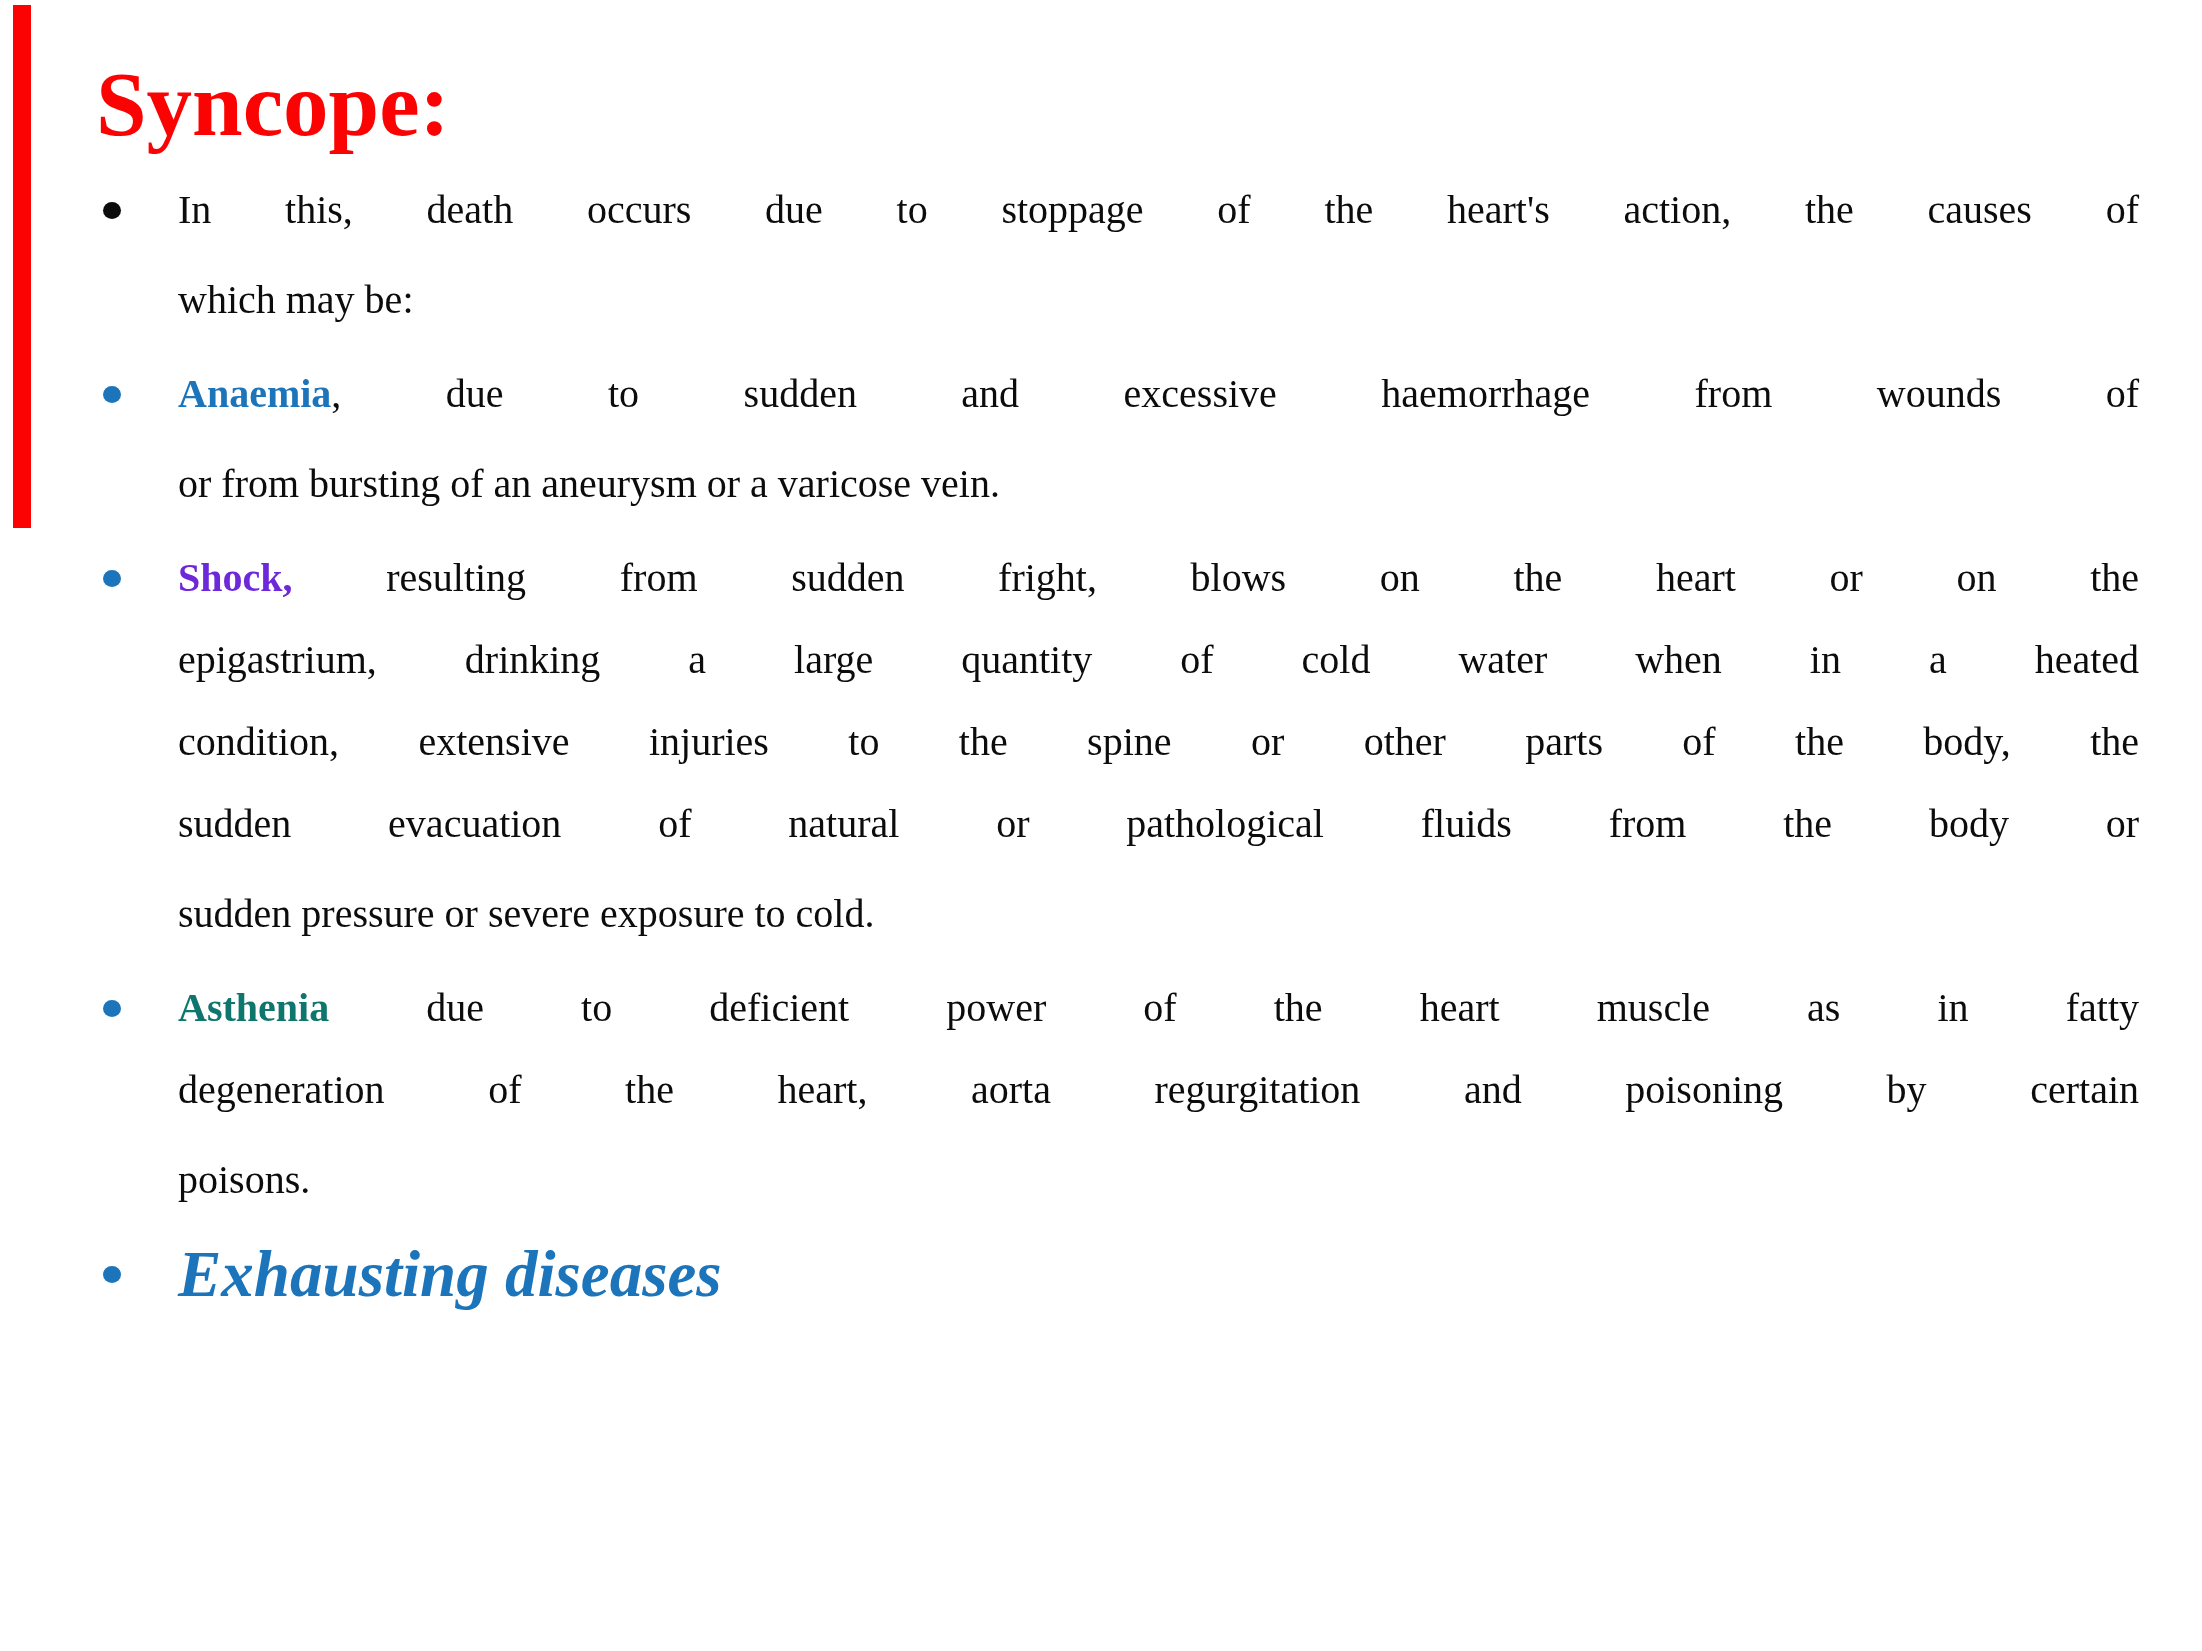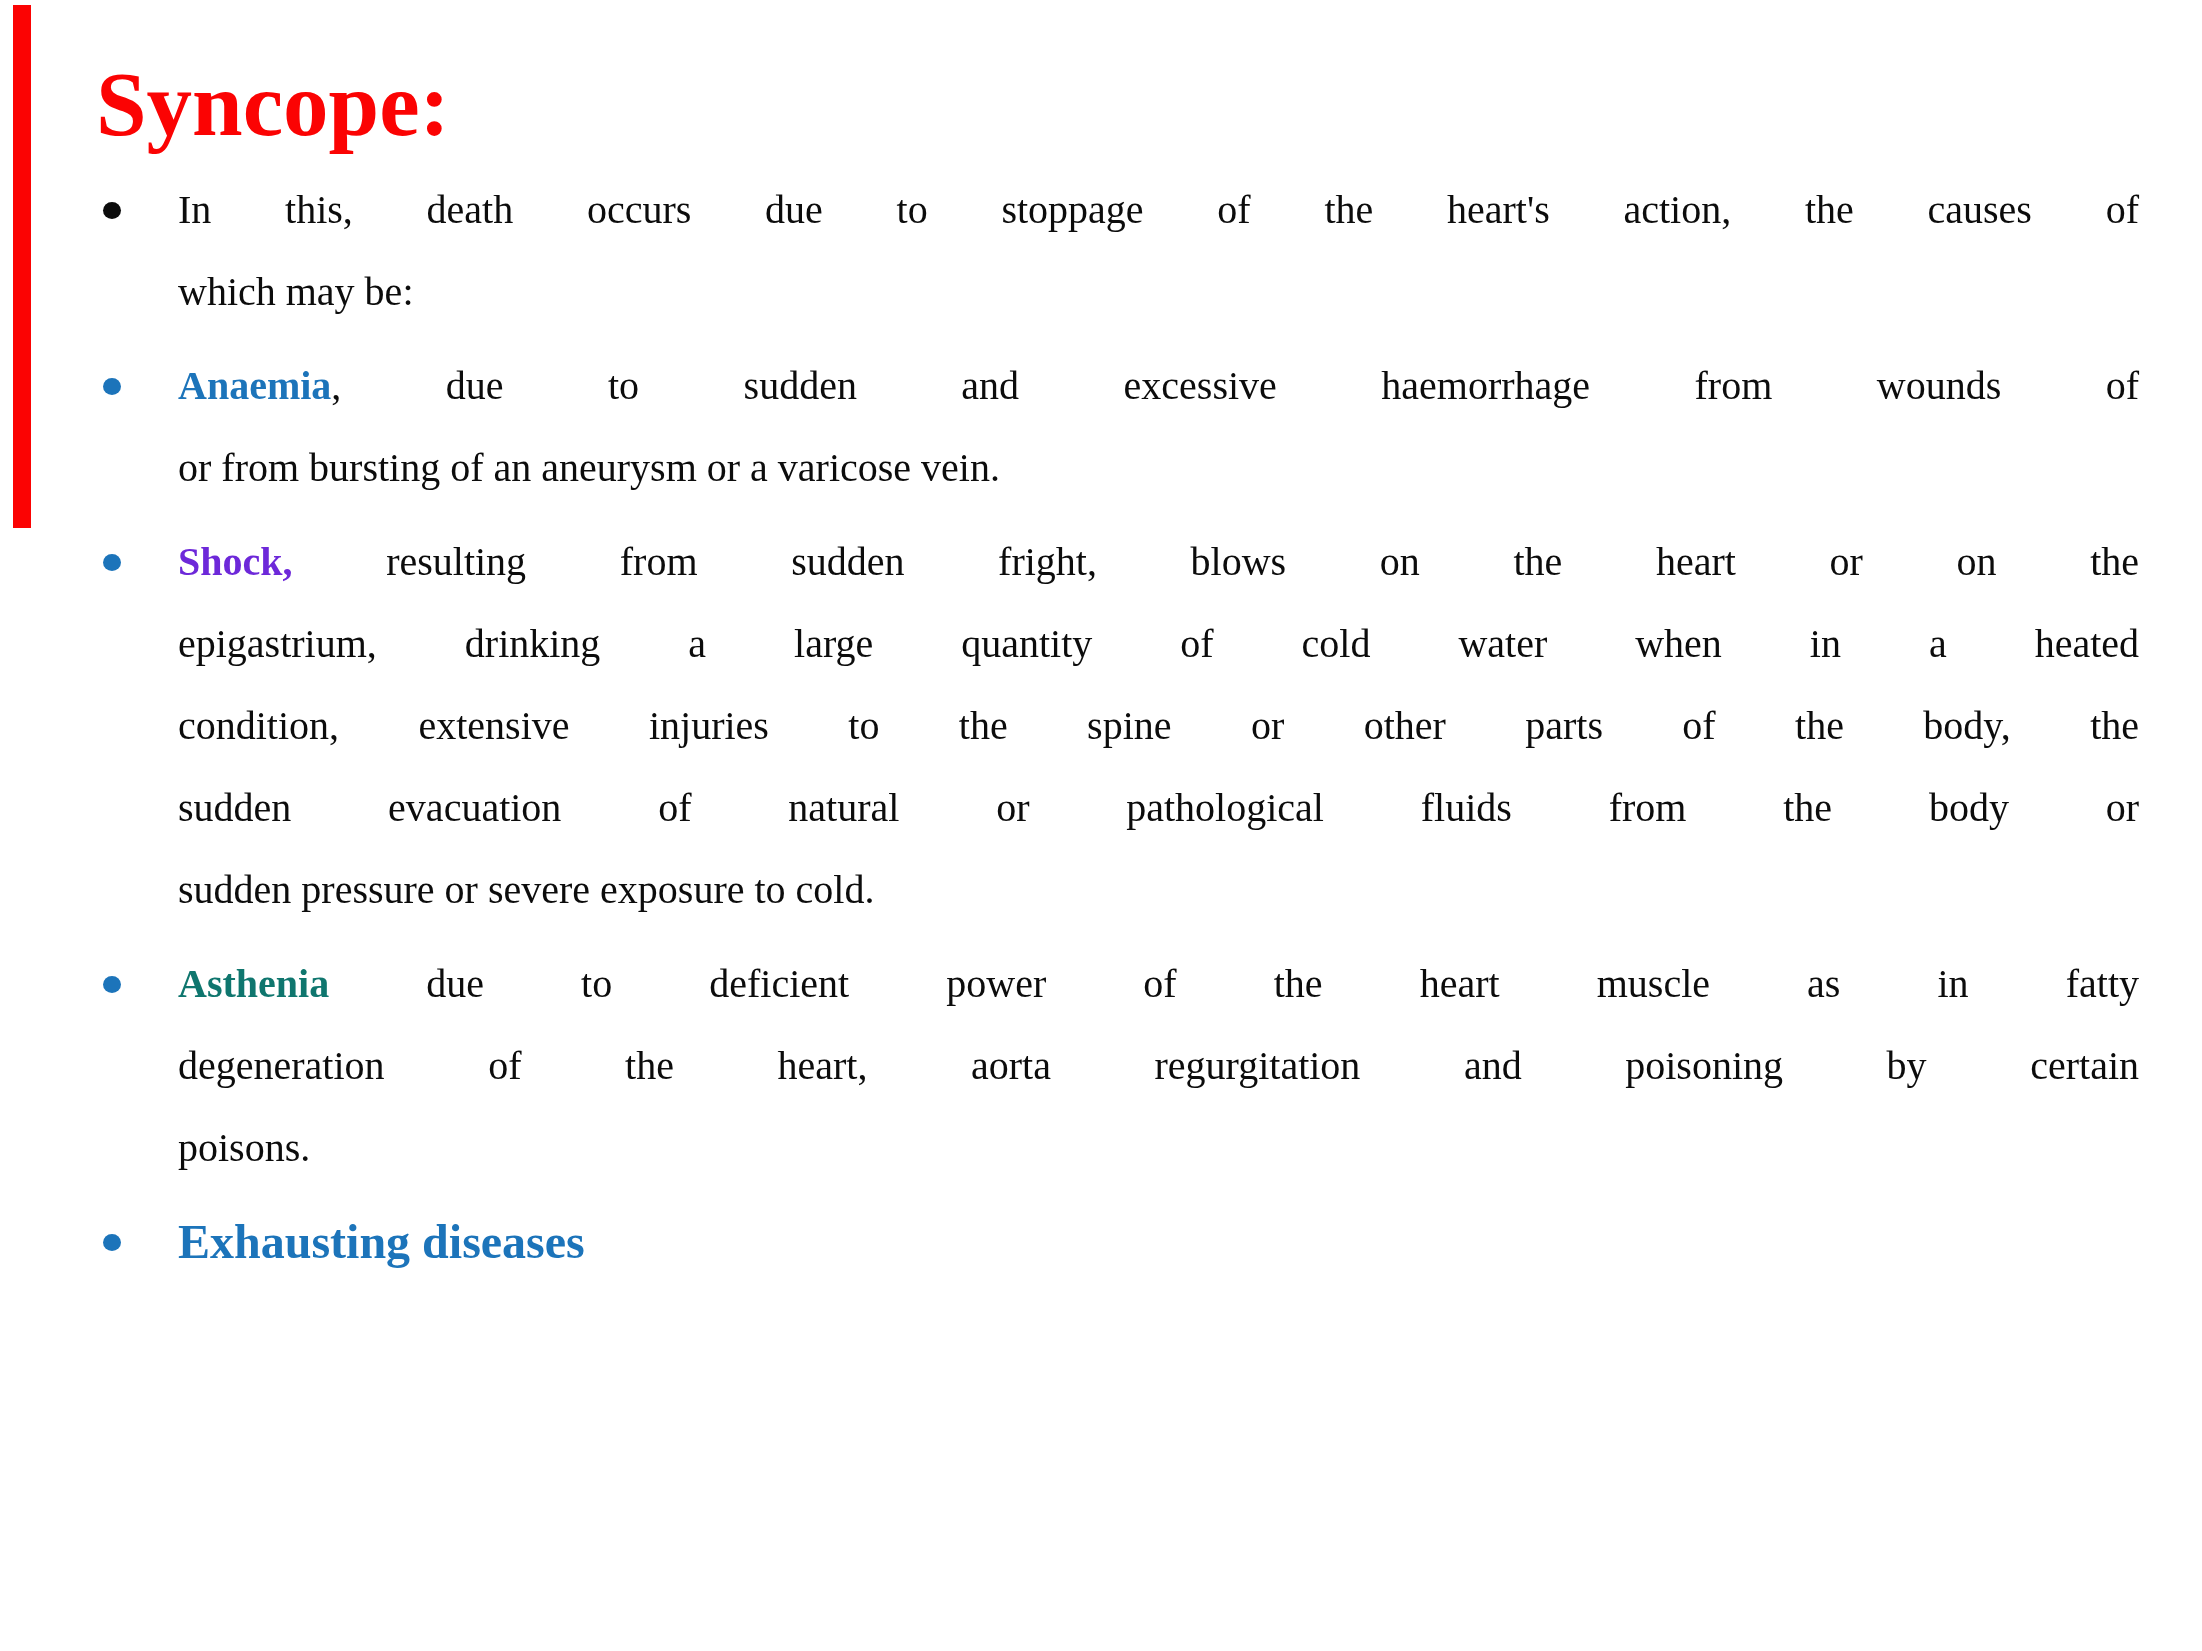--- a/index.html
+++ b/index.html
@@ -42,37 +42,39 @@
   }
   ul.bullets li {
     position: relative;
     padding-left: 82px;
     margin: 0 0 12px 0;
     font-size: 40px;
     line-height: 82px;
     color: #0c0c0c;
   }
   ul.bullets li.large {
-    font-size: 48px;
+    font-size: 65px;
+    font-style: italic;
   }
   .dot {
     position: absolute;
     left: 6.9px;
     top: 33px;
     width: 18px;
     height: 17px;
     border-radius: 50%;
   }
   .line {
     text-align: justify;
     text-align-last: justify;
   }
   .line.last {
     text-align: center;
     text-align-last: left;
+    margin-top: 8px;
   }
   .lead {
     font-weight: bold;
   }
 </style>
 </head>
 <body>
 
 <div class="slide" style="background: rgb(255, 255, 255); border-radius: 7px;">
   <div class="accent-bar" style="background: rgb(251, 3, 3);"></div>

